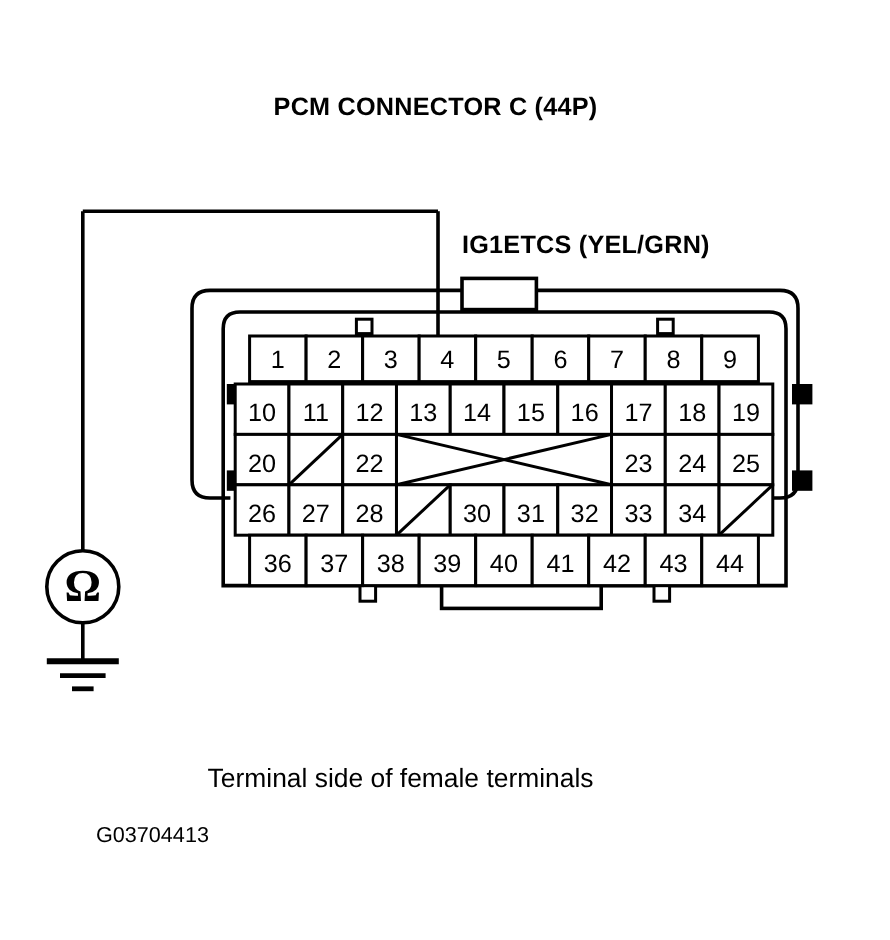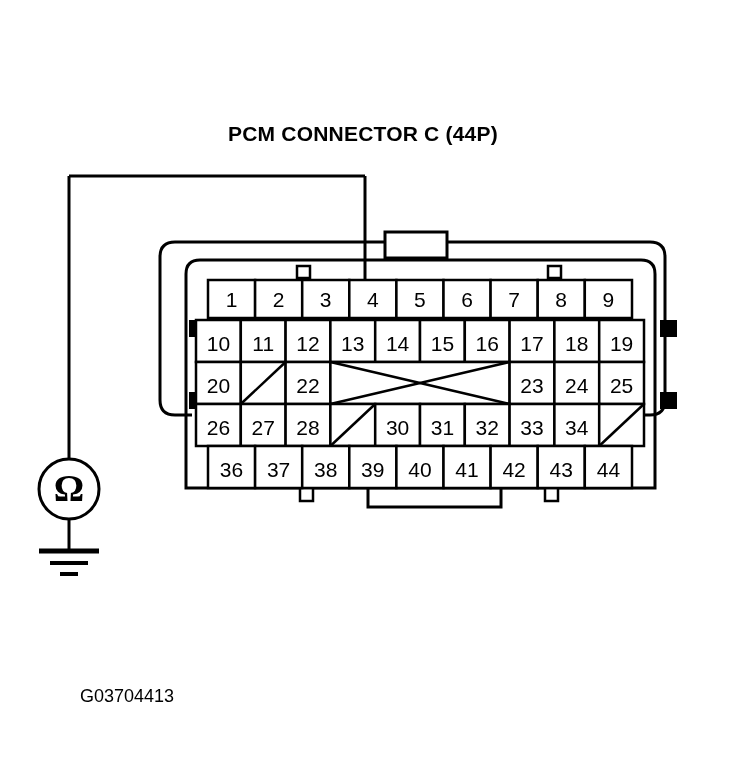--- a/index.html
+++ b/index.html
@@ -30,21 +30,20 @@
   .title-text {
     position: absolute;
     font-weight: bold;
     font-size: 21px;
     letter-spacing: 0.2px;
     white-space: nowrap;
   }
   #page-title {
     left: 228px;
     top: 78px;
-    margin-top: 44px;
   }
   #signal-label {
     left: 385px;
     top: 193px;
   }
   #caption-text {
     position: absolute;
     left: 173px;
     top: 636px;
     font-size: 22px;
@@ -63,20 +62,21 @@
     font-size: 21px;
     fill: #000000;
   }
 </style>
 </head>
 <body>
 
 <div id="diagram-root">
 
   <div class="title-text" id="page-title">PCM CONNECTOR C (44P)</div>
+  <div class="title-text" id="signal-label">IG1ETCS (YEL/GRN)</div>
 
   <svg class="svg-layer" viewBox="0 0 742 783" xmlns="http://www.w3.org/2000/svg">
 
     <g fill="none" stroke="#000000" stroke-width="3">
 
       <path d="M 69 460 L 69 176"></path>
 
       <path d="M 69 176 L 365 176"></path>
 
       <path d="M 365 176 L 365 287"></path>
@@ -261,15 +261,16 @@
       <text class="pin-num" x="372.8" y="477" text-anchor="middle">39</text>
       <text class="pin-num" x="419.9" y="477" text-anchor="middle">40</text>
       <text class="pin-num" x="467.0" y="477" text-anchor="middle">41</text>
       <text class="pin-num" x="514.1" y="477" text-anchor="middle">42</text>
       <text class="pin-num" x="561.2" y="477" text-anchor="middle">43</text>
       <text class="pin-num" x="608.4" y="477" text-anchor="middle">44</text>
     </g>
 
   </svg>
 
+  <div id="caption-text">Terminal side of female terminals</div>
   <div id="figure-id">G03704413</div>
 
 </div>
 
 </body></html>

